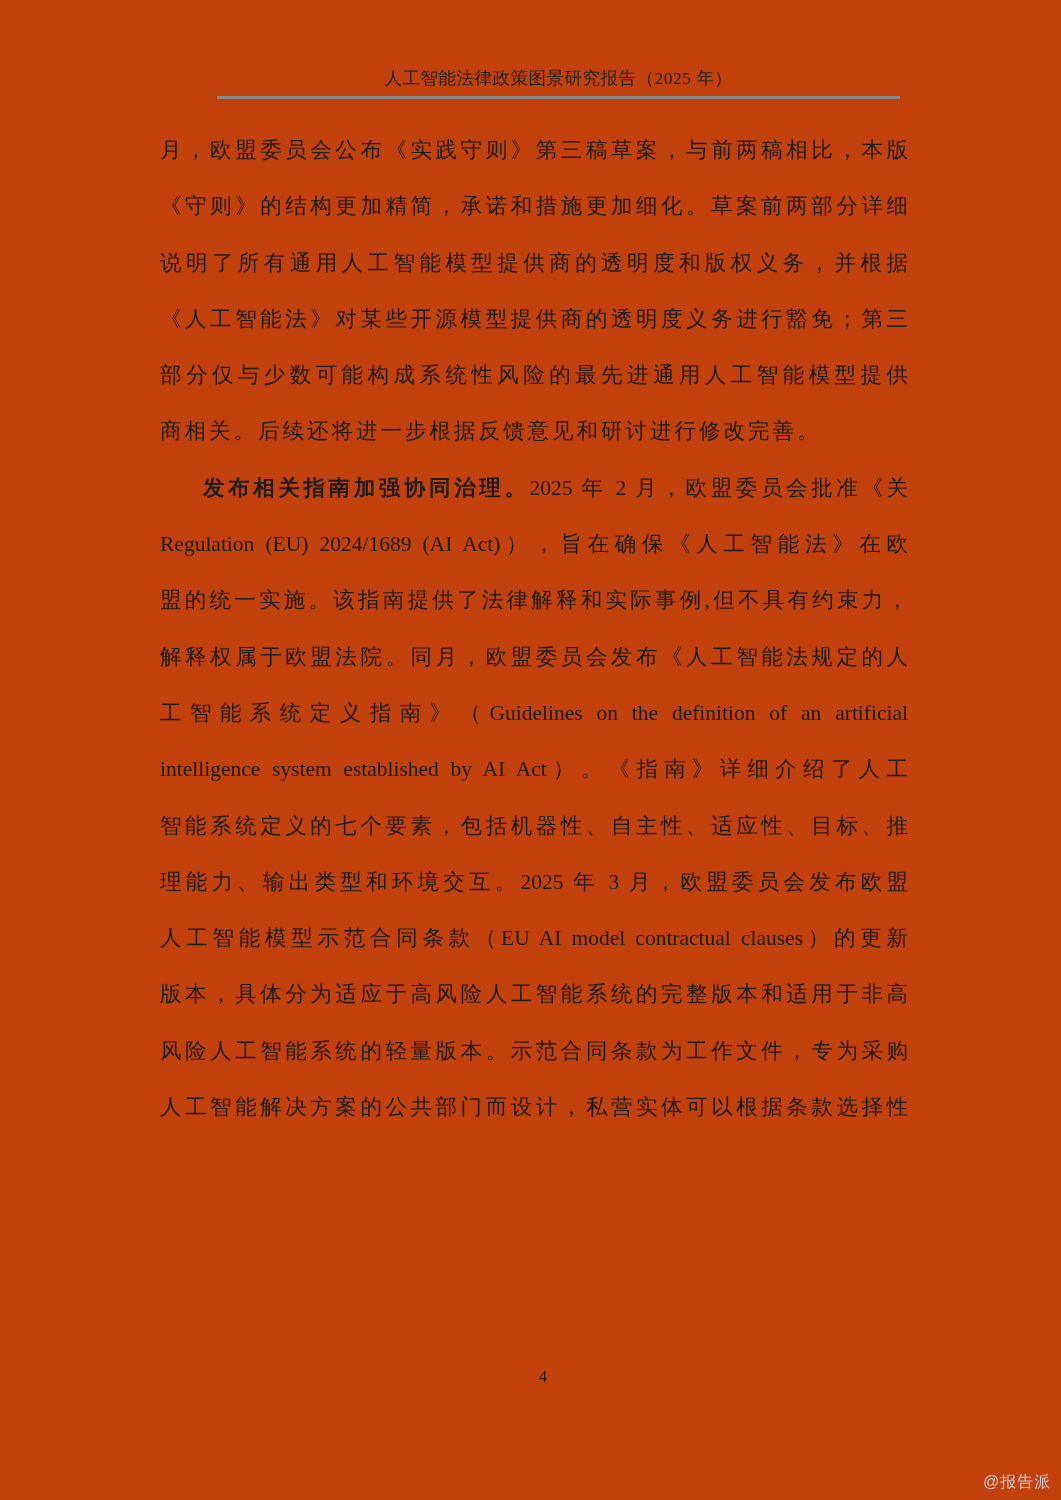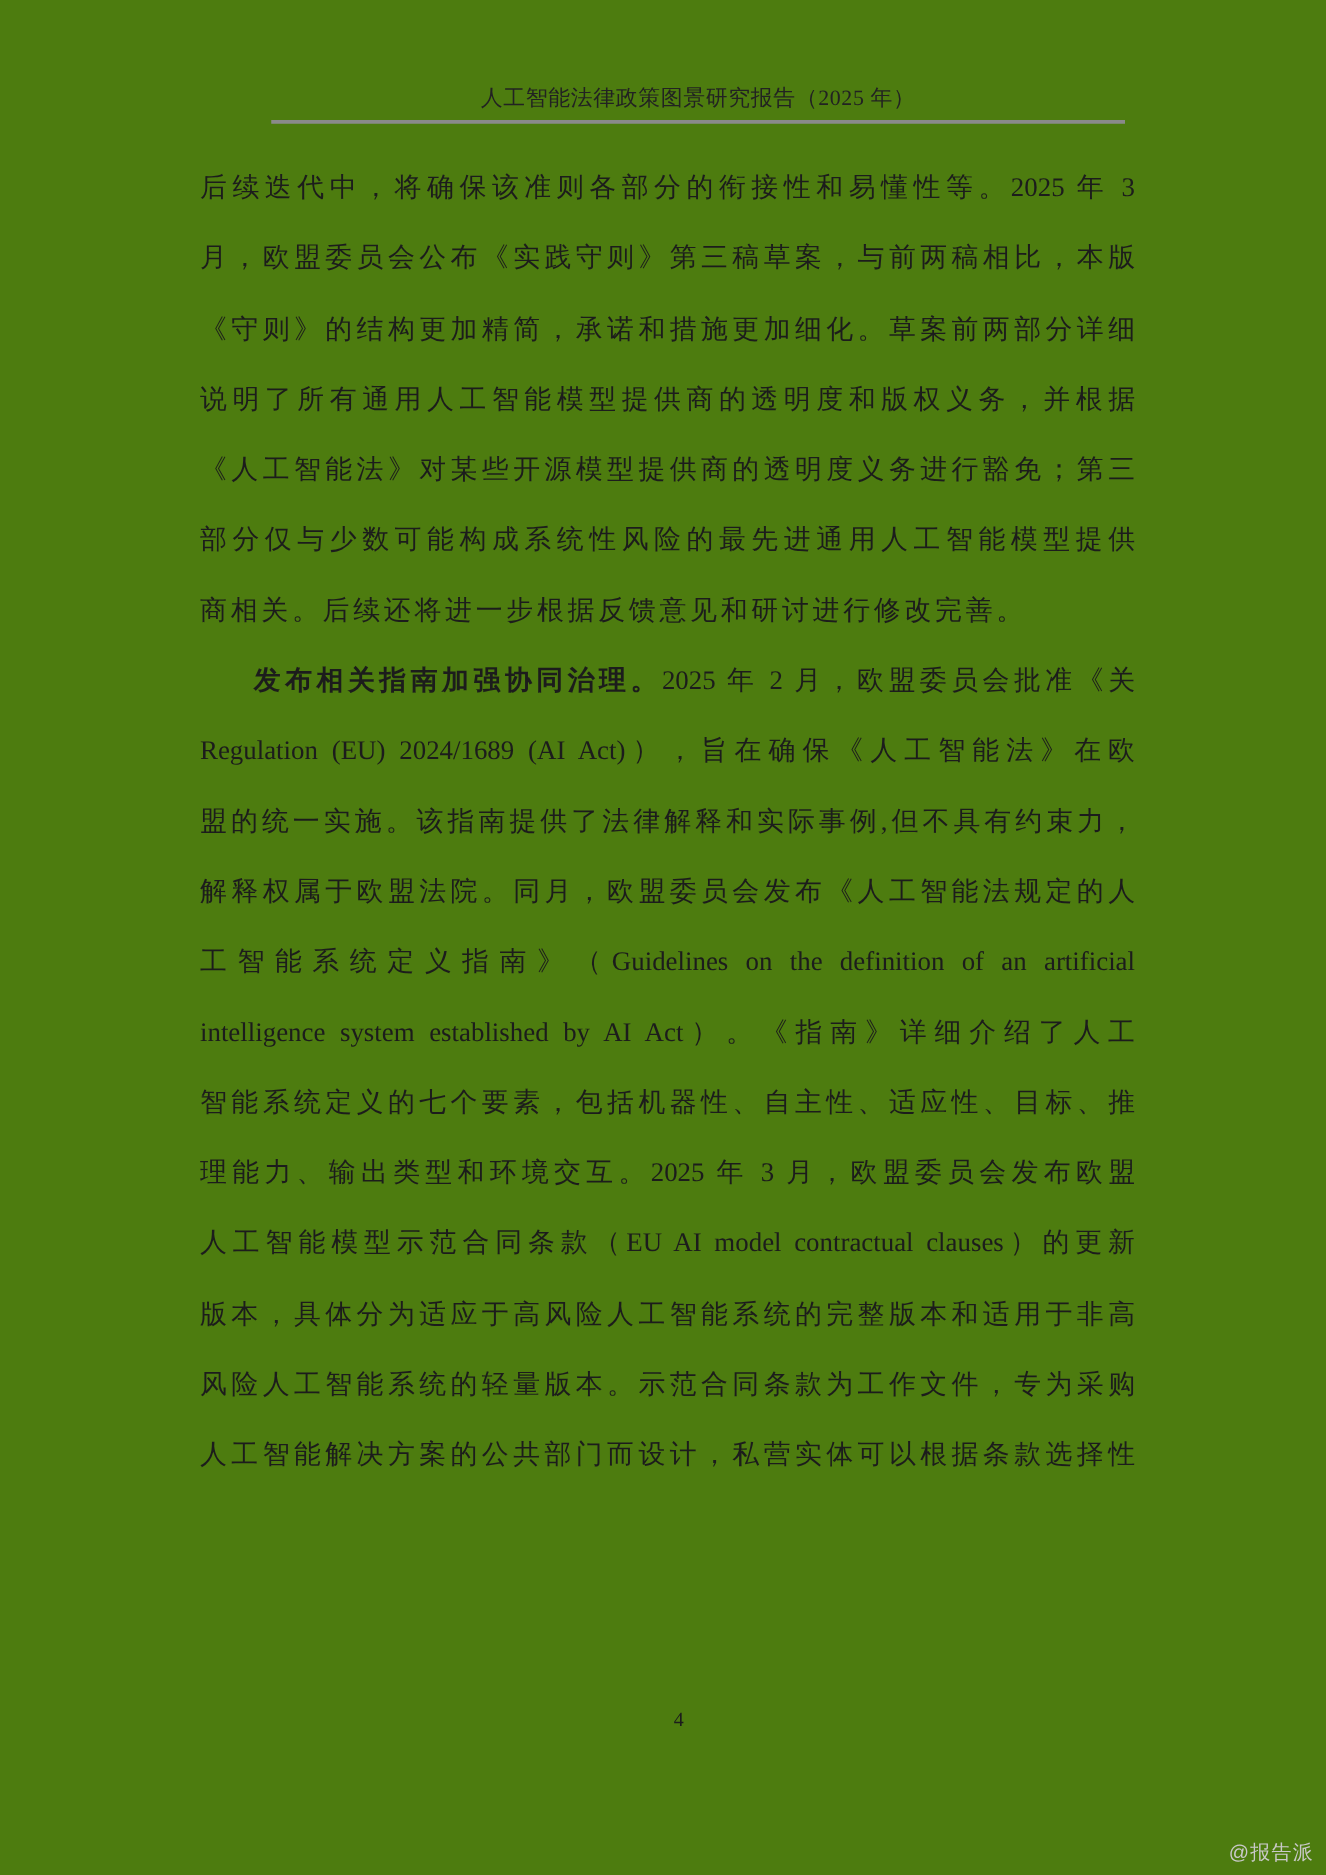--- a/index.html
+++ b/index.html
@@ -1,20 +1,20 @@
 <!DOCTYPE html>
 <html lang="zh"><head>
 <meta charset="utf-8">
 <style>
   html, body { margin: 0; padding: 0; background: #ffffff; }
   .page {
     position: relative;
     width: 1061px;
     height: 1500px;
-    background: #4d7c0f;
+    background: #c2410c;
     color: #1c1c1c;
     font-family: "Liberation Serif", "DejaVu Serif", serif;
     overflow: hidden;
   }
   
   .header-title {
     position: absolute;
     top: 66px;
     left: 217px;
     width: 683px;
@@ -82,21 +82,20 @@
 <body>
 
 <div class="page">
 
   <div class="header-title">人工智能法律政策图景研究报告（2025 年）</div>
   <div class="header-rule"></div>
 
   <div class="body-text">
 
     <div>
-      <div class="line">后续迭代中，将确保该准则各部分的衔接性和易懂性等。2025 年 3</div>
       <div class="line">月，欧盟委员会公布《实践守则》第三稿草案，与前两稿相比，本版</div>
       <div class="line">《守则》的结构更加精简，承诺和措施更加细化。草案前两部分详细</div>
       <div class="line">说明了所有通用人工智能模型提供商的透明度和版权义务，并根据</div>
       <div class="line">《人工智能法》对某些开源模型提供商的透明度义务进行豁免；第三</div>
       <div class="line">部分仅与少数可能构成系统性风险的最先进通用人工智能模型提供</div>
       <div class="line para-end">商相关。后续还将进一步根据反馈意见和研讨进行修改完善。</div>
     </div>
 
     <div>
       <div class="line first-indent"><span class="lead-bold">发布相关指南加强协同治理。</span><span>2025 年 2 月，欧盟委员会批准《关</span></div>

